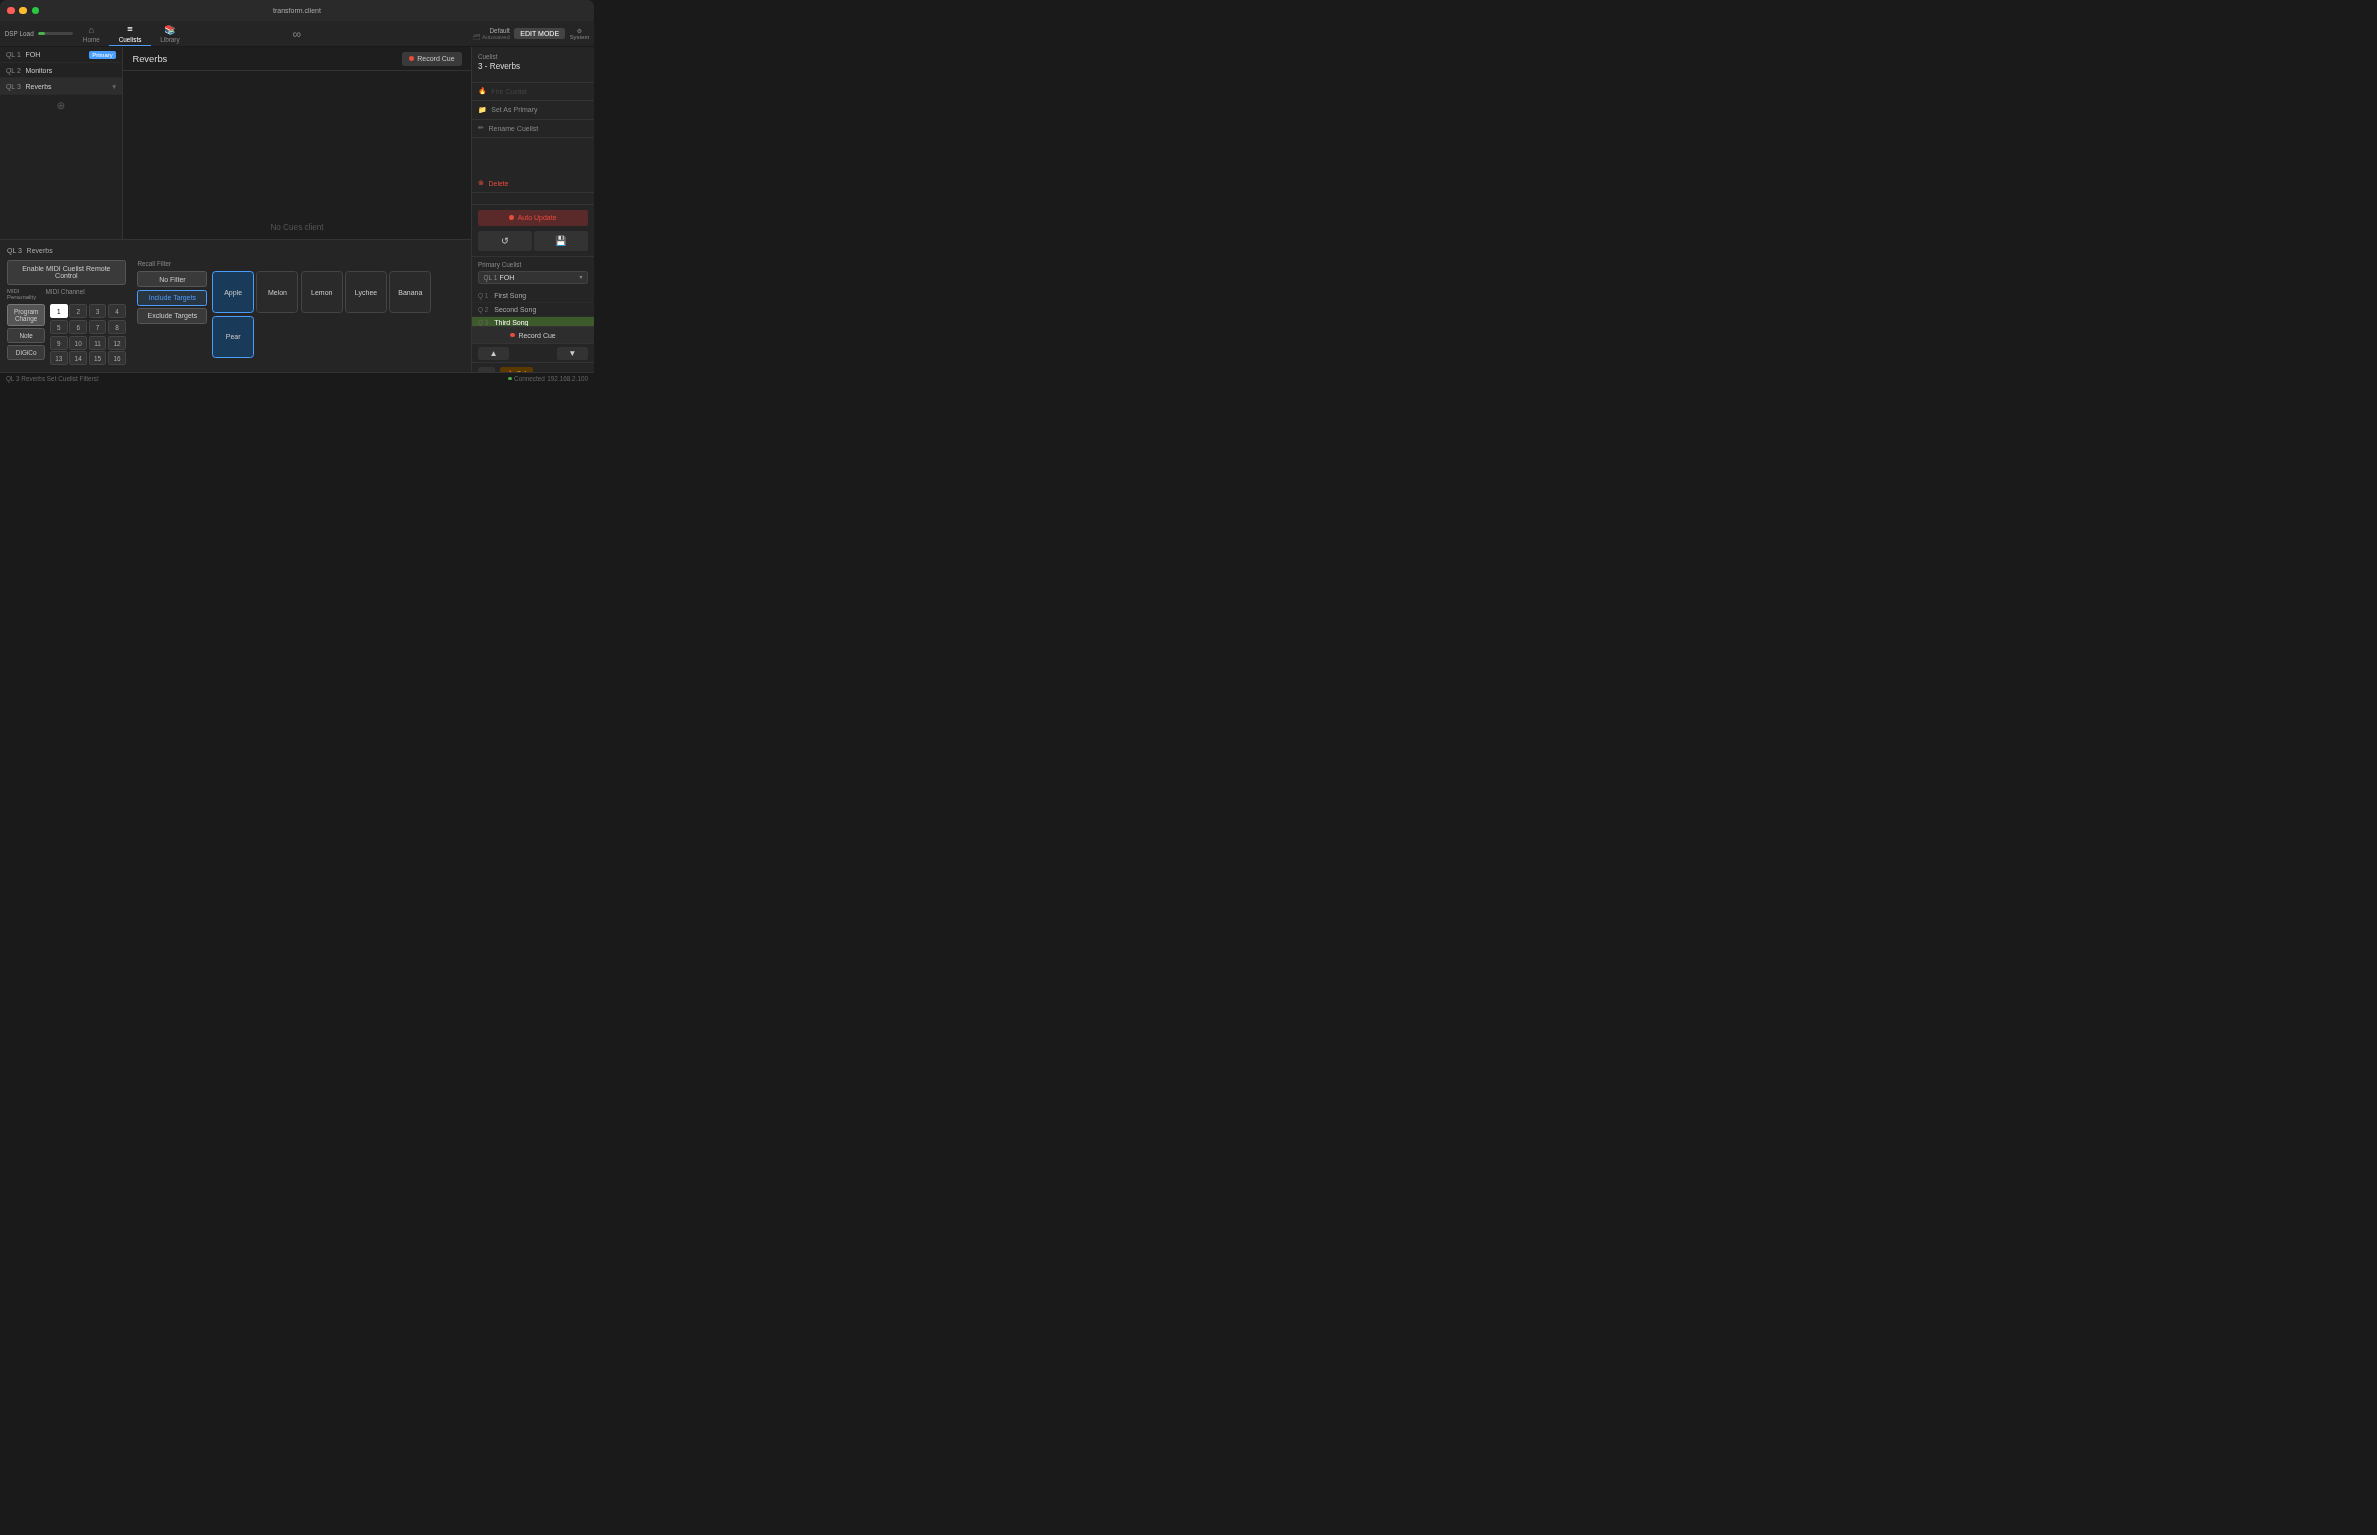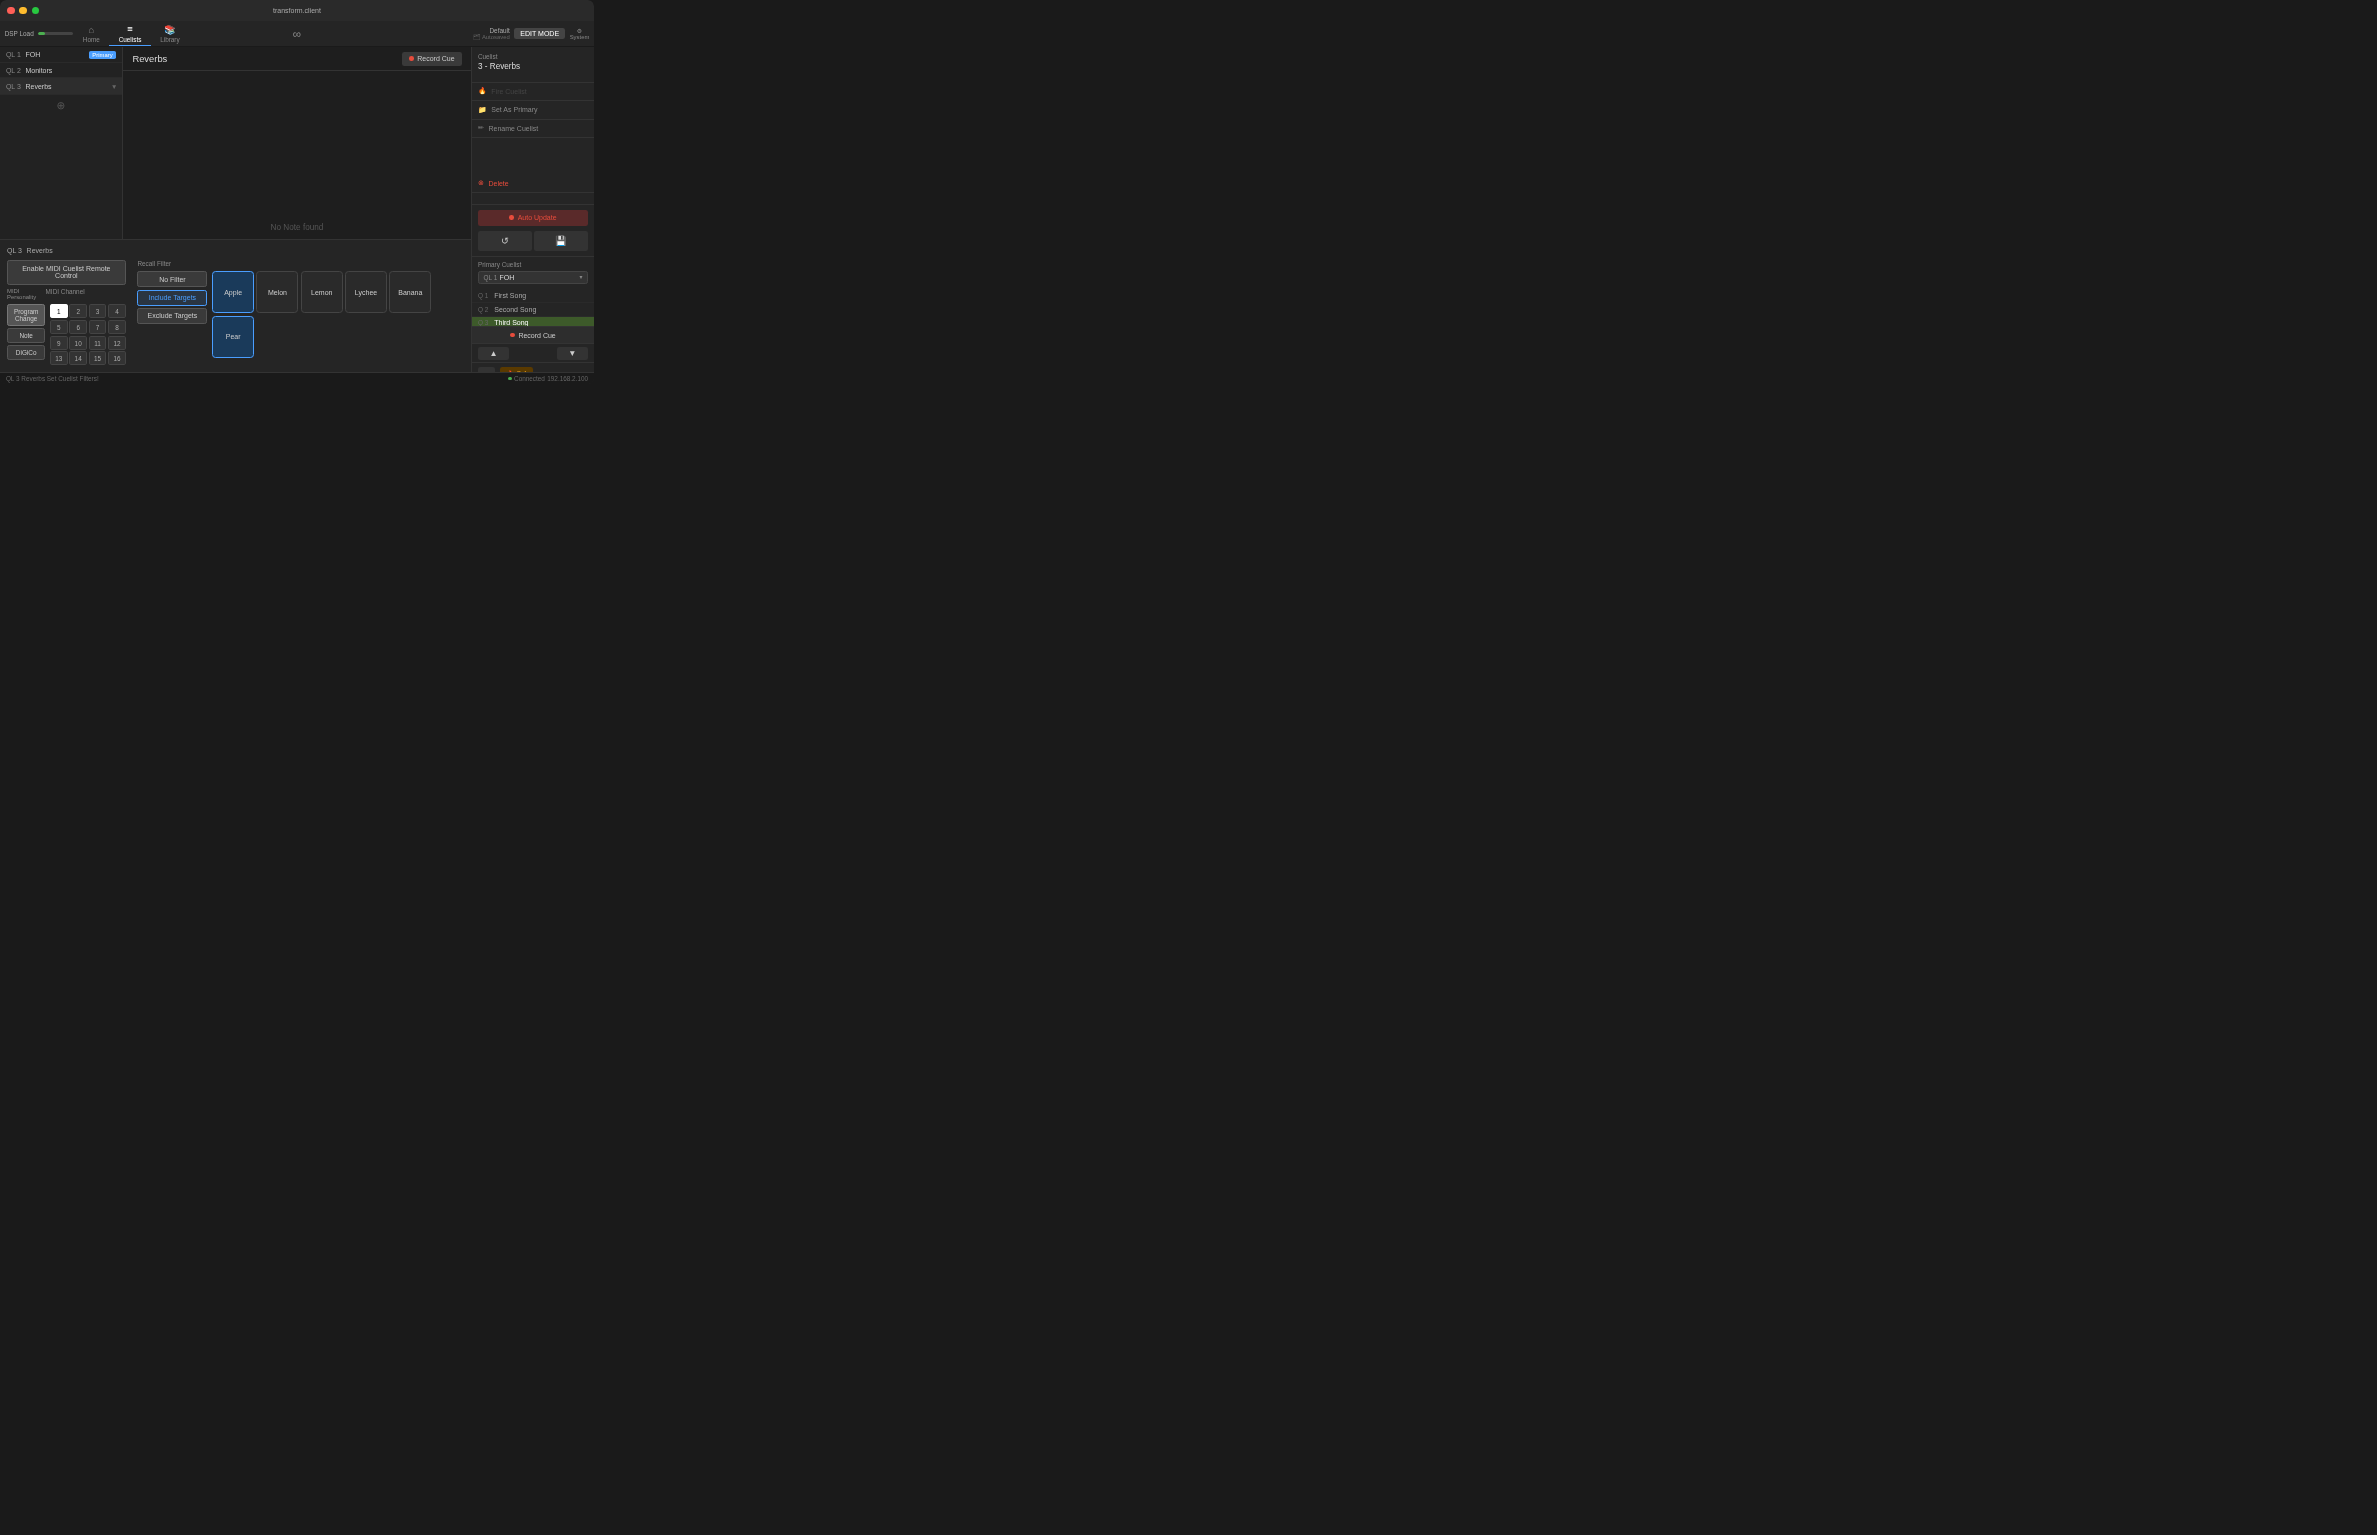--- a/index.html
+++ b/index.html
@@ -608,21 +608,21 @@
   </div>
 
   <div class="center-content">
     <div class="content-header">
       <span class="content-title">Reverbs</span>
       <button class="record-cue-btn">
         <span class="record-dot"></span>
         <span>Record Cue</span>
       </button>
     </div>
-    <div class="no-cues">No Note found</div>
+    <div class="no-cues">No Cues client</div>
   </div>
 
   <div class="right-sidebar">
     <div class="right-top">
       <div class="right-section-label">Cuelist</div>
       <div class="right-title">3 - Reverbs</div>
     </div>
     <div class="action-item disabled">
       <span>🔥</span>
       <span>Fire Cuelist</span>

